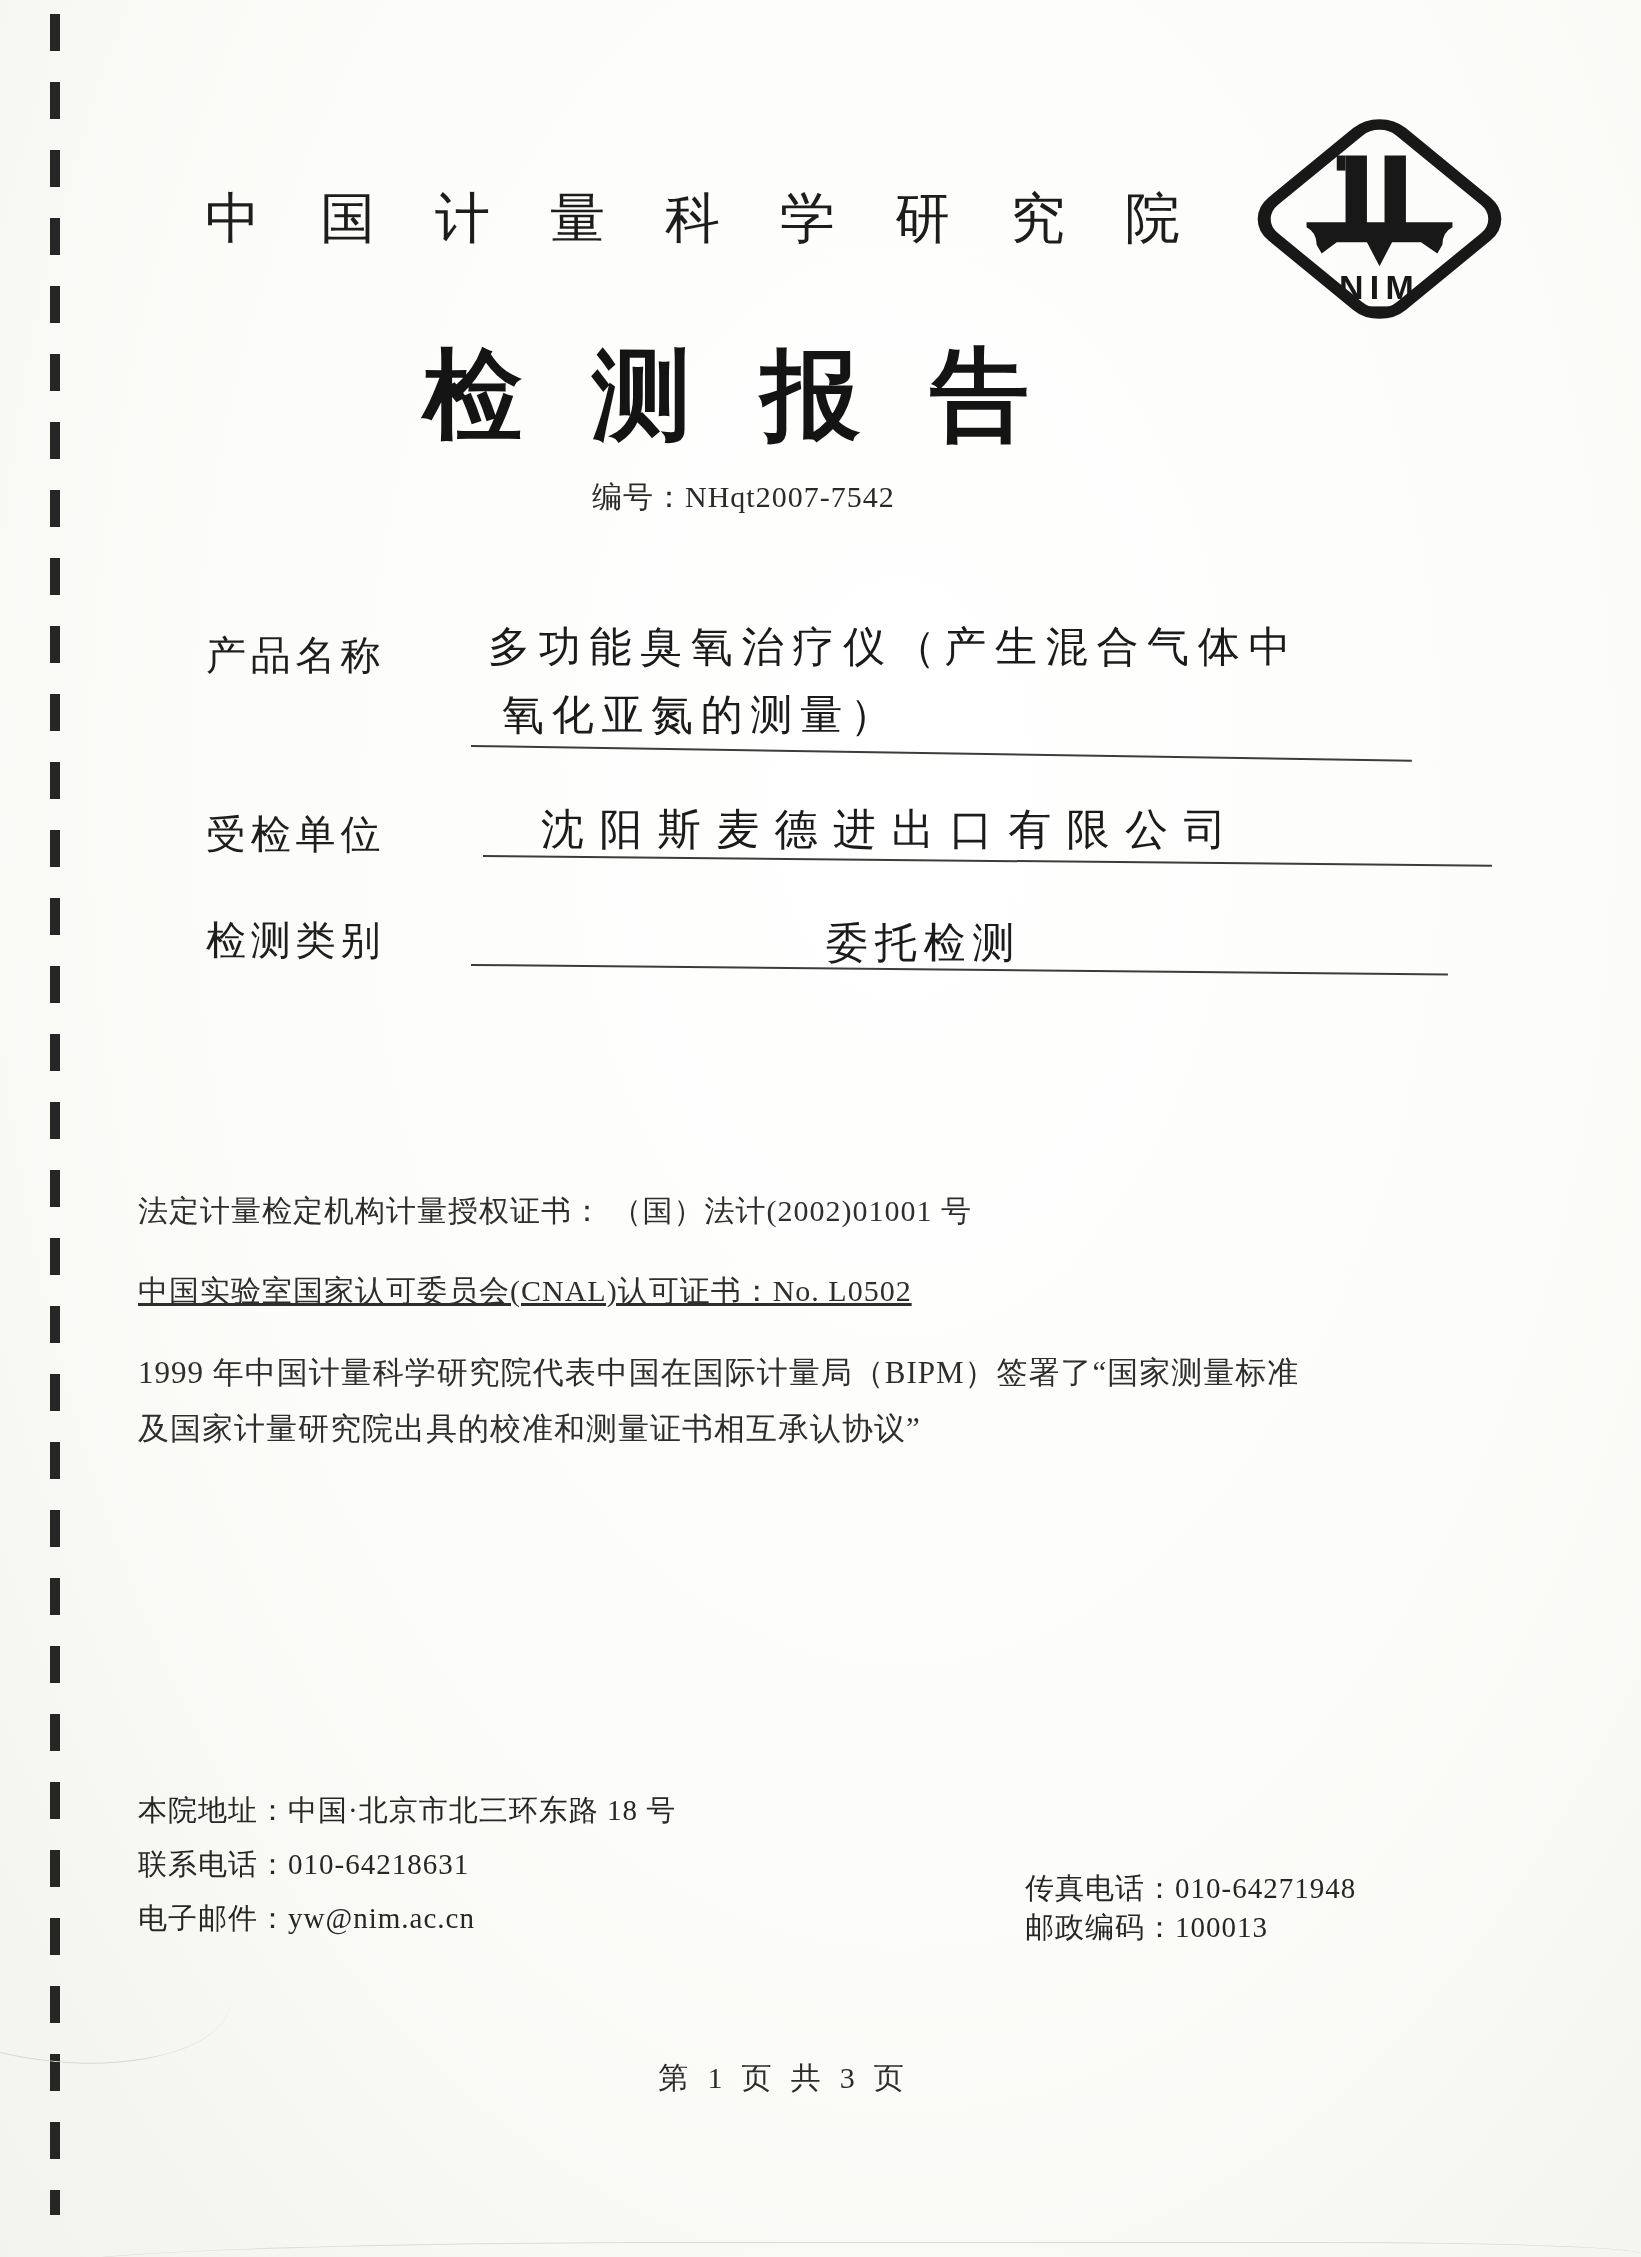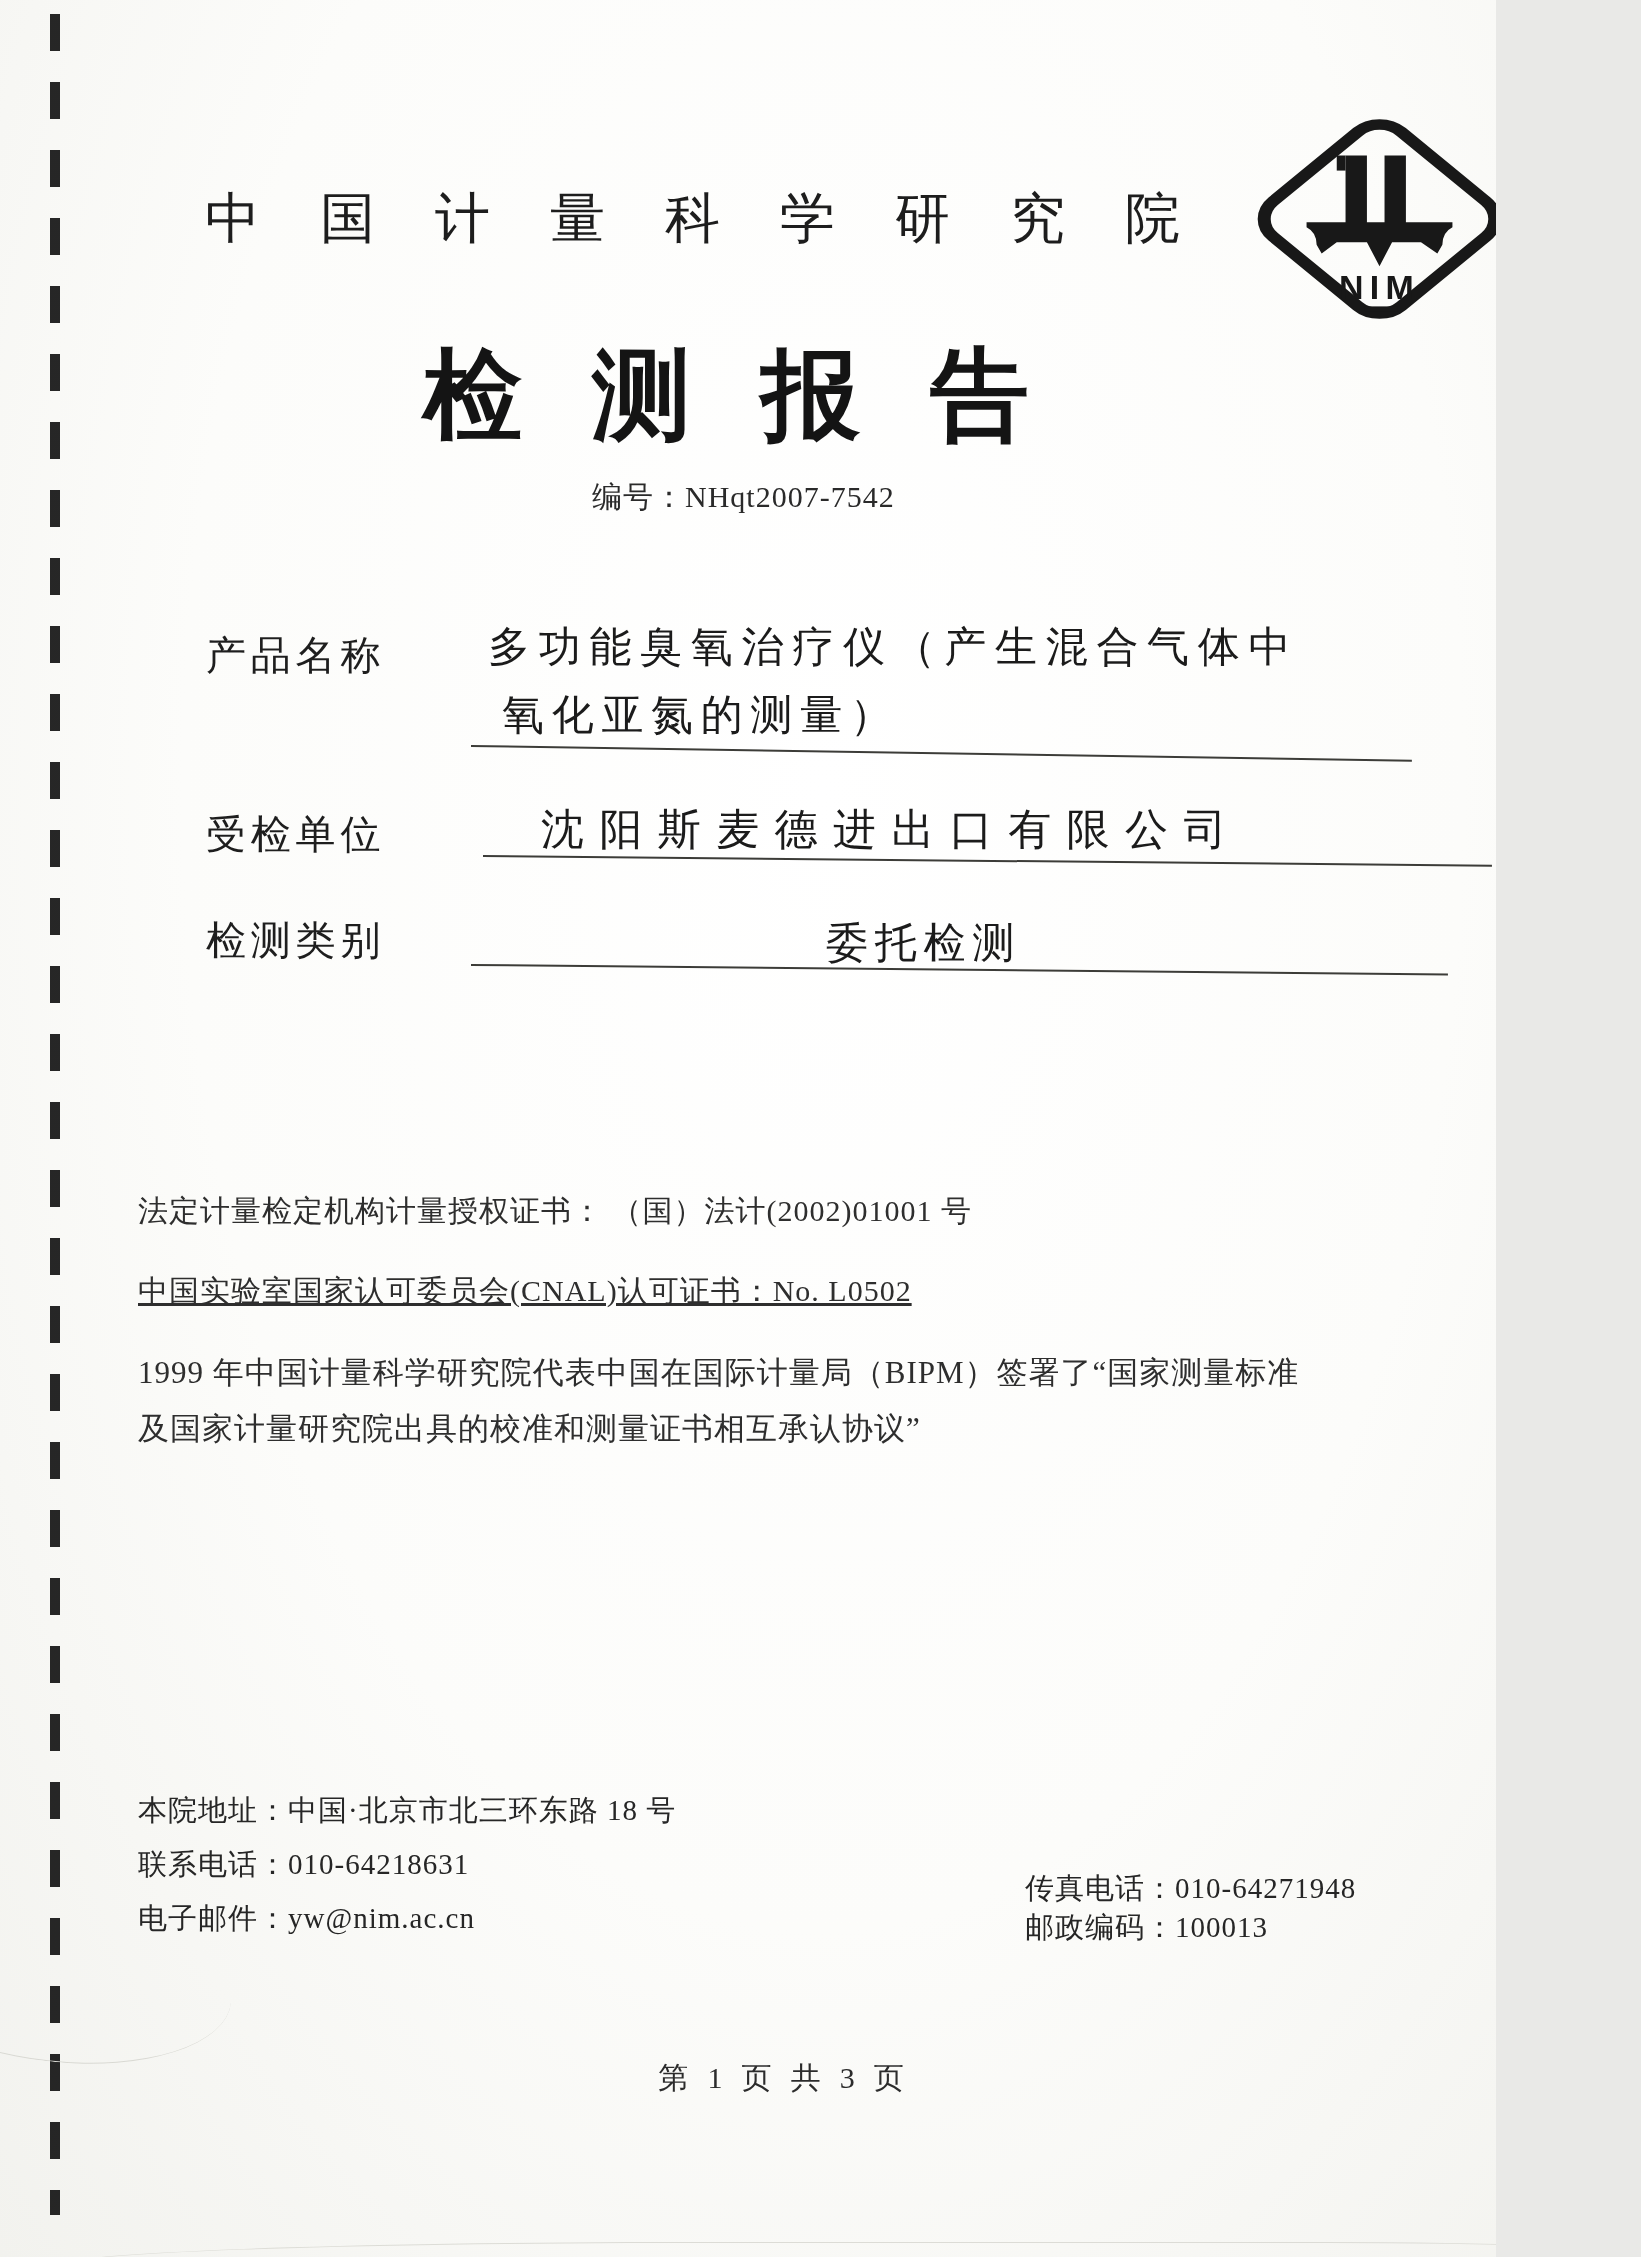--- a/index.html
+++ b/index.html
@@ -3,21 +3,21 @@
 <meta charset="utf-8">
 <style>
   html,body{margin:0;padding:0;}
   body{
     width:1641px;height:2257px;
     background:#e9e9e7;
     font-family:"Liberation Serif","DejaVu Serif",serif;
   }
   #page{
     position:relative;
-    width:1496px;height:2257px;
+    width:1641px;height:2257px;
     background:radial-gradient(ellipse at 55% 35%, #ffffff 0%, #fcfcfa 55%, #f2f2ee 100%);
     overflow:hidden;
     color:#222;
   }
   .abs{position:absolute;}
 
   
   .binding-marks{
     left:50px;top:13.5px;width:9.7px;height:2201px;
     background:repeating-linear-gradient(180deg,

